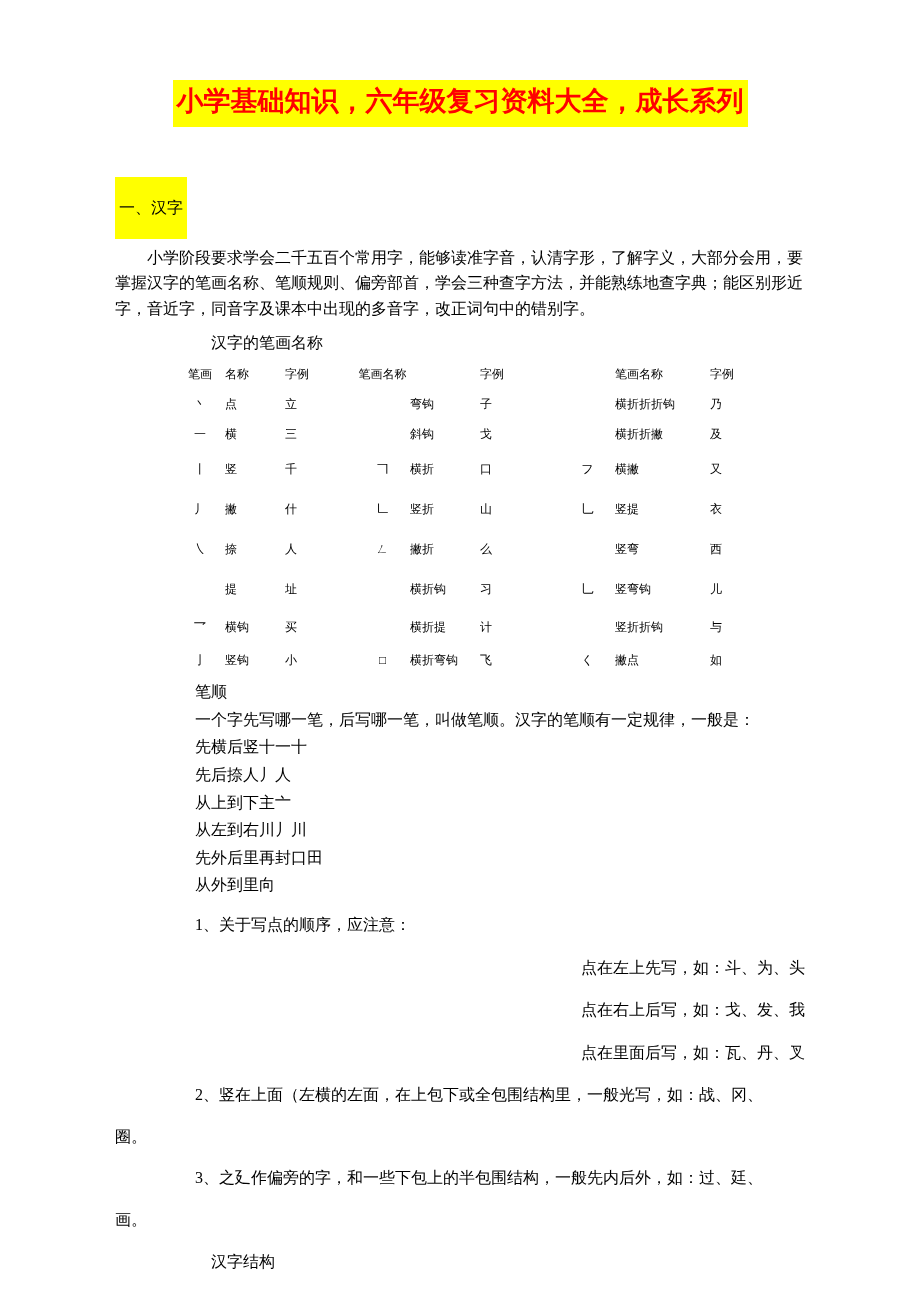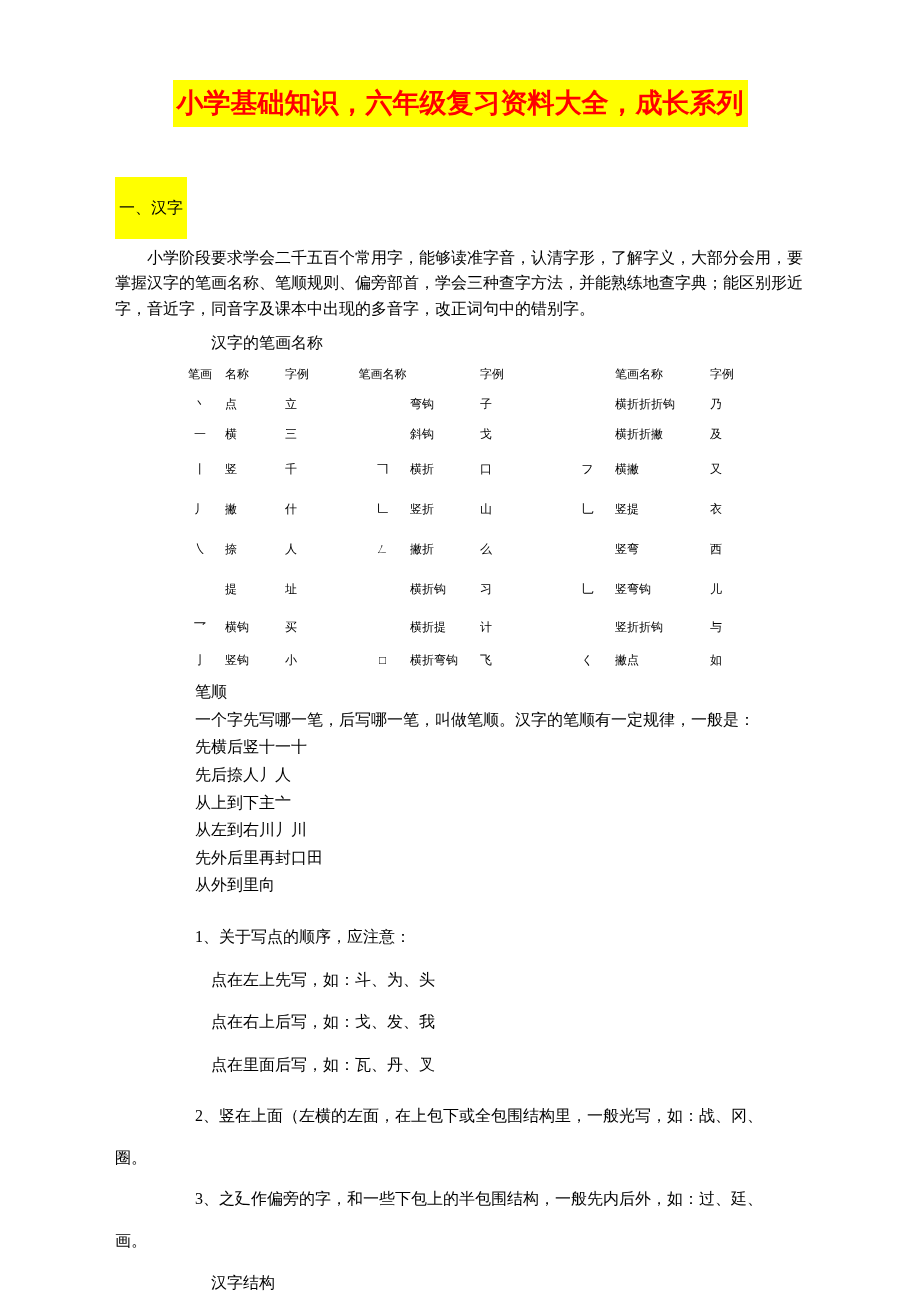--- a/index.html
+++ b/index.html
@@ -7,21 +7,21 @@
     width: 920px;
     height: 1302px;
     background: #ffffff;
     font-family: "SimSun", "宋体", serif;
     font-size: 16px;
     color: #000000;
     padding: 80px 115px 40px 115px;
     line-height: 1.6;
   }
   .title {
-    font-family: Liberation Sans, sans-serif;
+    font-family: Liberation Mono, monospace;
     font-size: 27px;
     font-weight: bold;
     color: #ff0000;
     background: #ffff00;
     text-align: center;
     margin: 0 auto 50px auto;
     padding: 2px 4px;
     display: block;
     width: fit-content;
   }
@@ -54,23 +54,23 @@
   .c-name     { width: 60px; }
   .c-ex       { width: 70px; }
   .c-stroke2  { width: 55px; text-align: center; }
   .c-name2    { width: 70px; }
   .c-ex2      { width: 80px; }
   .c-stroke3  { width: 55px; text-align: center; }
   .c-name3    { width: 95px; }
   .c-ex3      { width: 40px; }
   .body-block { margin-left: 5em; }
   .body-line  { margin: 2px 0; }
-  .numbered   { margin: 26px 0 10px 5em; }
+  .numbered   { margin: 14px 0 10px 5em; }
   .sub-indent { margin-left: 6em; }
-  .sub-indent .body-line { margin: 17px 0; }
+  .sub-indent .body-line { margin: 17px 0; text-align: right; }
   .outdent    { margin-left: 0; }
 </style>
 </head>
 <body>
 
 
 
 <h1 class="title">小学基础知识，六年级复习资料大全，成长系列</h1>
 
 <div class="section-header">一、汉字</div>

